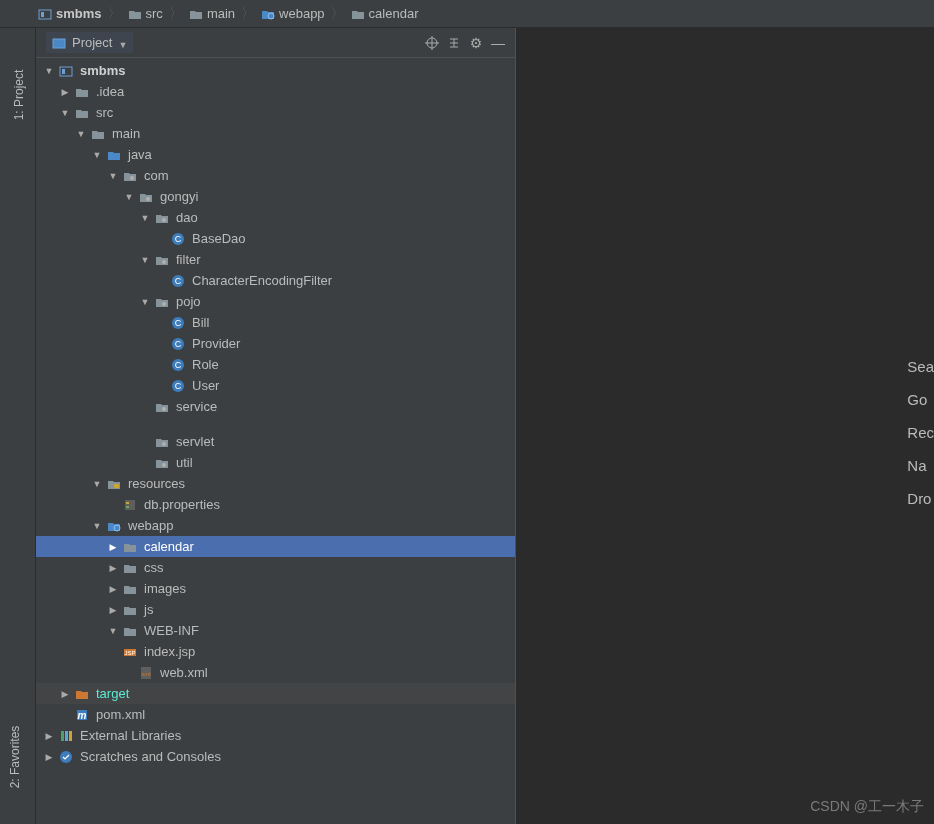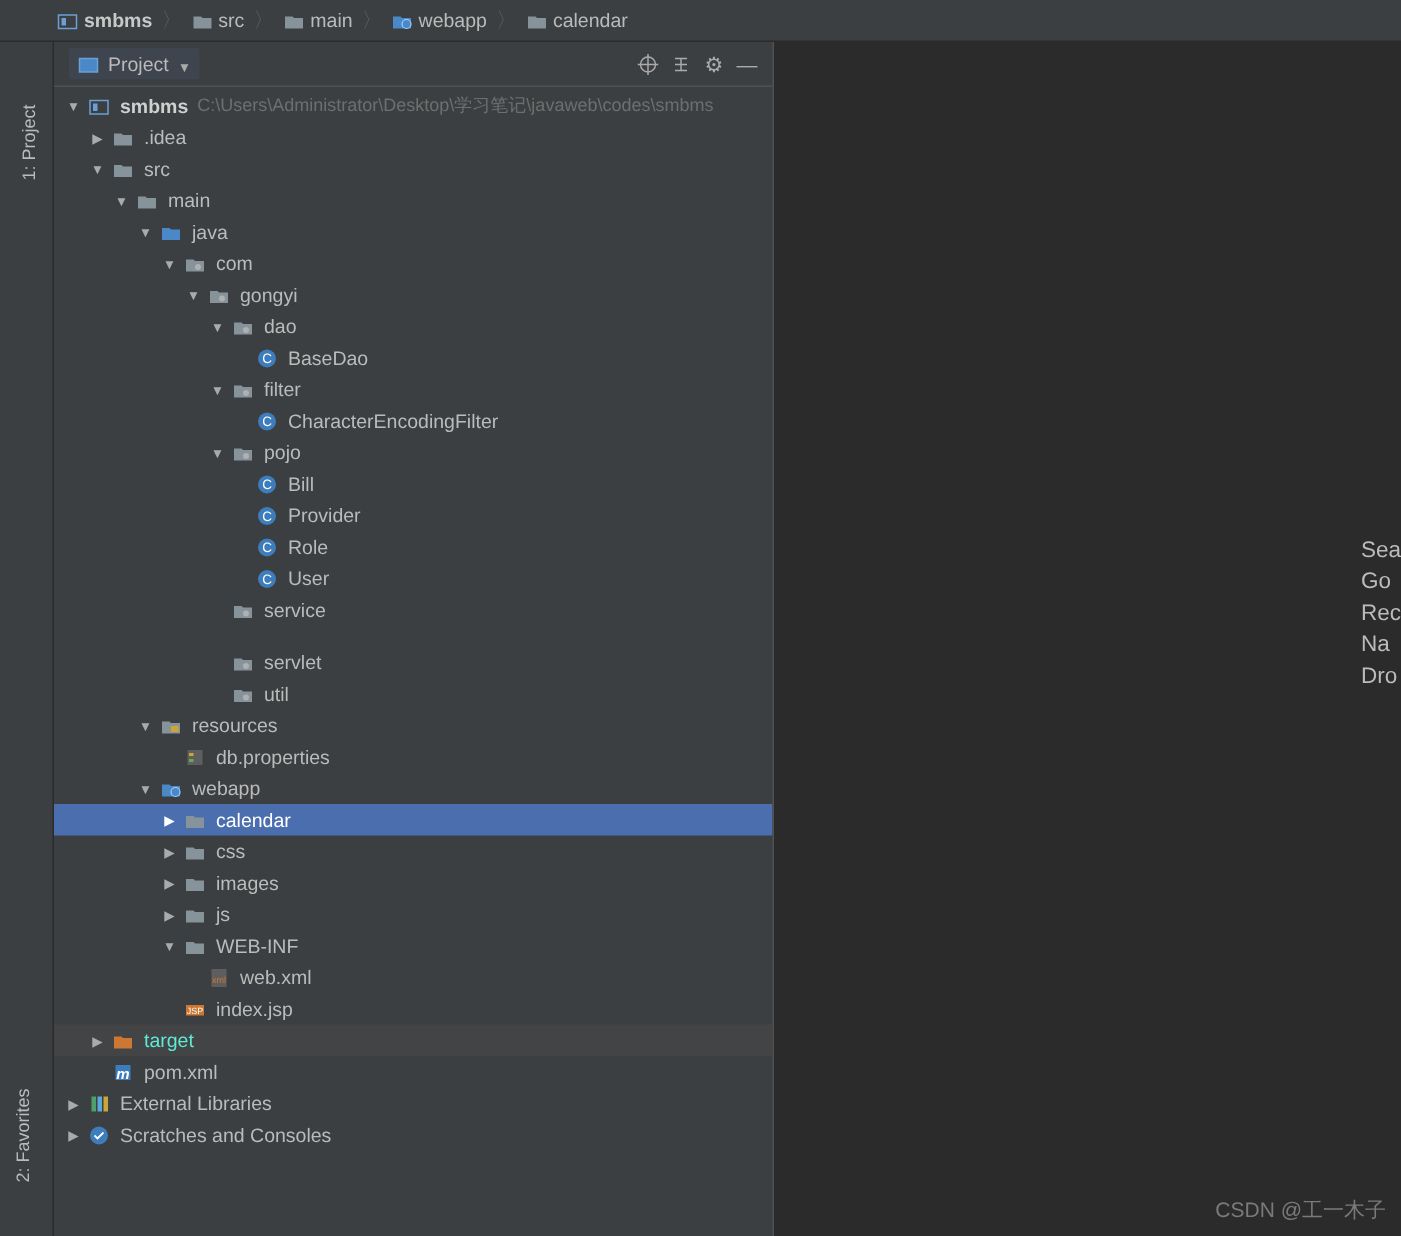--- a/index.html
+++ b/index.html
@@ -122,21 +122,21 @@
   .editor-area {
     position: absolute;
     top: 28px; left: 516px;
     width: 418px; height: 796px;
     background: #2b2b2b;
   }
   .welcome-options {
     position: absolute;
     right: 0; top: 330px;
     display: flex; flex-direction: column;
-    gap: 4px;
+    gap: 16px;
     color: #bbbbbb;
   }
   .welcome-item { font-size: 15px; }
 
   .watermark {
     position: absolute;
     right: 10px; bottom: 8px;
     color: #7a7a7a; font-size: 14px;
   }
 
@@ -237,21 +237,20 @@
   <div class="tree">
       <div class="tree-row" style="padding-left: 8px;">
         <span class="arrow">▼</span>
         <span class="node-icon">
           <svg width="14" height="14">
             <rect x="1" y="3" width="12" height="9" fill="none" stroke="#6aa0d6"></rect>
             <rect x="3" y="5" width="3" height="5" fill="#6aa0d6"></rect>
           </svg>
         </span>
         <span class="tree-label bold">smbms</span>
-        <span class="tree-hint">C:\Users\Administrator\Desktop\学习笔记\javaweb\codes\smbms</span>
       </div>
       <div class="tree-row" style="padding-left: 24px;">
         <span class="arrow">▶</span>
         <span class="node-icon">
           <svg width="14" height="14">
             <path d="M1 4 h5 l1 1 h6 v7 h-12 z" fill="#87939a"></path>
           </svg>
         </span>
         <span class="tree-label">.idea</span>
       </div>
@@ -491,39 +490,39 @@
       </div>
       <div class="tree-row" style="padding-left: 72px;">
         <span class="arrow">▼</span>
         <span class="node-icon">
           <svg width="14" height="14">
             <path d="M1 4 h5 l1 1 h6 v7 h-12 z" fill="#87939a"></path>
           </svg>
         </span>
         <span class="tree-label">WEB-INF</span>
       </div>
+      <div class="tree-row" style="padding-left: 72px;">
+        <span class="arrow"></span>
+        <span class="node-icon">
+          <svg width="14" height="14">
+            <rect x="1" y="4" width="12" height="7" fill="#cc7832"></rect>
+            <text x="7" y="10" font-size="6" text-anchor="middle" fill="#fff">JSP</text>
+          </svg>
+        </span>
+        <span class="tree-label">index.jsp</span>
+      </div>
       <div class="tree-row" style="padding-left: 88px;">
         <span class="arrow"></span>
         <span class="node-icon">
           <svg width="14" height="14">
             <rect x="2" y="1" width="10" height="12" fill="#5e5e5e"></rect>
             <text x="7" y="10" font-size="6" text-anchor="middle" fill="#cc7832">xml</text>
           </svg>
         </span>
         <span class="tree-label">web.xml</span>
-      </div>
-      <div class="tree-row" style="padding-left: 72px;">
-        <span class="arrow"></span>
-        <span class="node-icon">
-          <svg width="14" height="14">
-            <rect x="1" y="4" width="12" height="7" fill="#cc7832"></rect>
-            <text x="7" y="10" font-size="6" text-anchor="middle" fill="#fff">JSP</text>
-          </svg>
-        </span>
-        <span class="tree-label">index.jsp</span>
       </div>
       <div class="tree-row muted-bg" style="padding-left: 24px;">
         <span class="arrow">▶</span>
         <span class="node-icon">
           <svg width="14" height="14">
             <path d="M1 4 h5 l1 1 h6 v7 h-12 z" fill="#cc7832"></path>
           </svg>
         </span>
         <span class="tree-label orange">target</span>
       </div>

